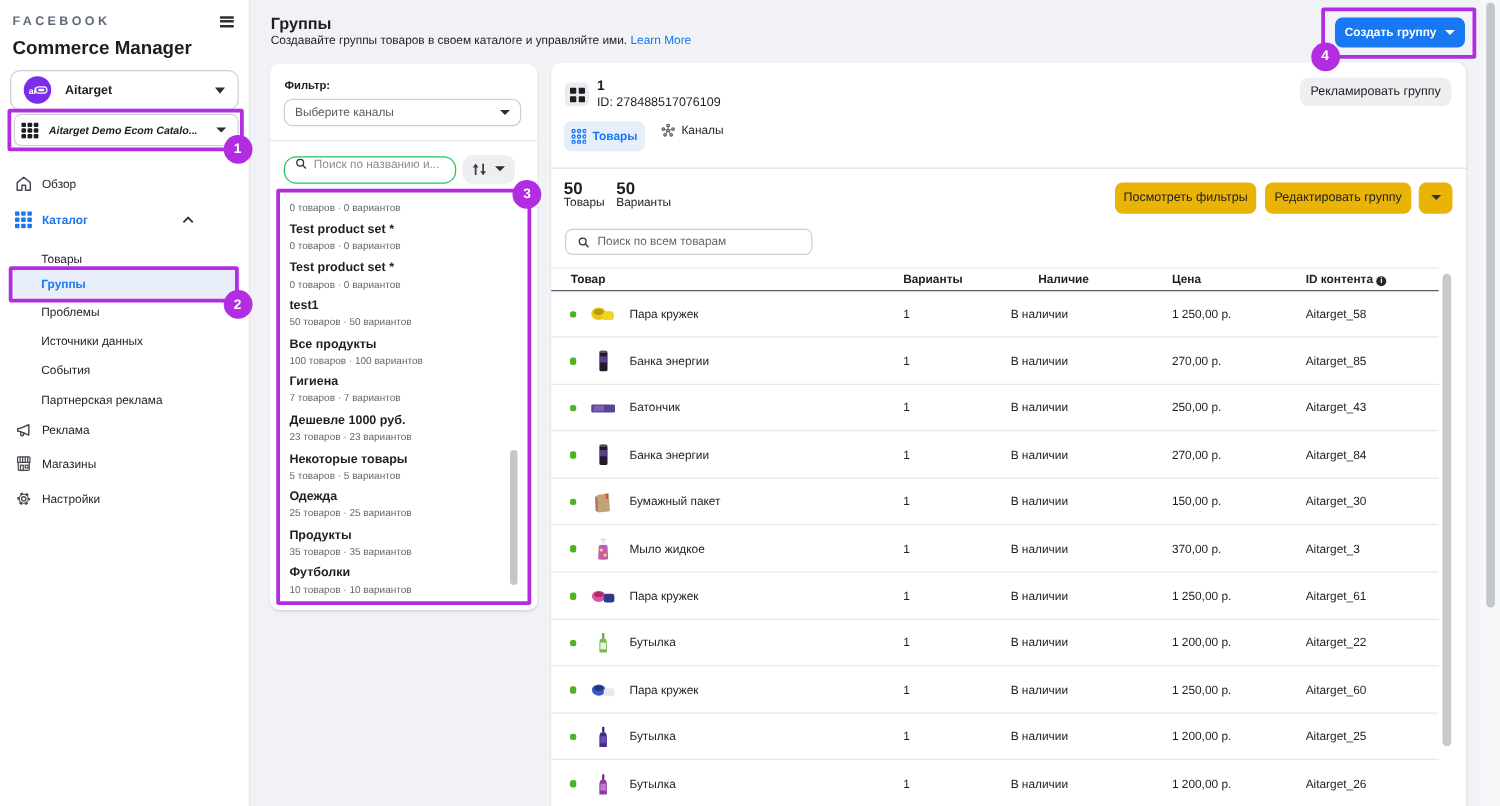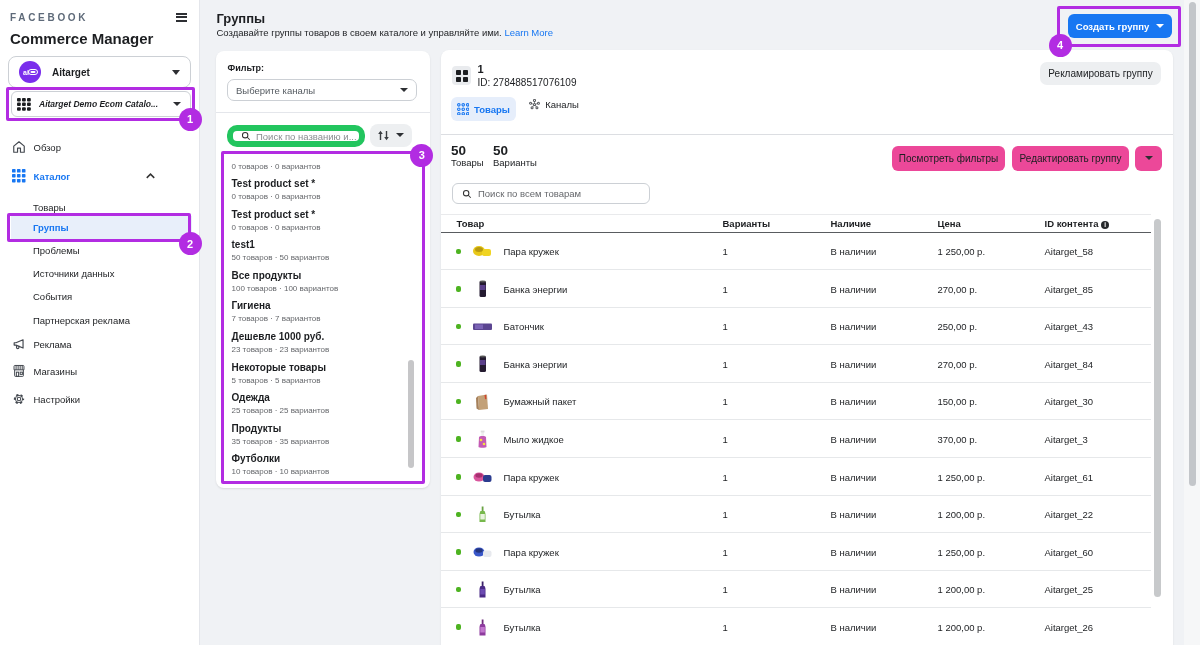--- a/index.html
+++ b/index.html
@@ -30,21 +30,21 @@
 .nav .tx { margin-left:7px; font-size:9.5px; color:#1c1e21; }
 .sub { left:0; width:199px; height:23.3px; display:flex; align-items:center; }
 .sub .tx { margin-left:33px; font-size:9.5px; color:#1c1e21; }
 
 #midcard { left:216px; top:51px; width:214px; height:437px; background:#fff; border-radius:8px; box-shadow:0 1px 2px rgba(0,0,0,0.1); }
 #midfilter { left:227.5px; top:62.5px; font-size:9px; font-weight:bold; }
 #midsel { left:227px; top:79px; width:190px; height:22px; border:1px solid #ccd0d5; border-radius:7px; display:flex; align-items:center; background:#fff; }
 #midsel span { margin-left:8px; font-size:9.5px; color:#555b61; }
 #midsel .caret { margin-left:auto; margin-right:8px; border-left-width:4px; border-right-width:4px; border-top-width:4.5px; }
 #middiv { left:216px; top:112px; width:214px; height:1px; background:#e4e6eb; }
-#midsearch { left:227px; top:125px; width:138px; height:22px; border:6px solid #22c55e; border-radius:10px; display:flex; align-items:center; color:#8a8d91; font-size:9.5px; white-space:nowrap; overflow:hidden; }
+#midsearch { left:227px; top:125px; width:138px; height:22px; border:1px solid #22c55e; border-radius:10px; display:flex; align-items:flex-start; color:#8a8d91; font-size:9.5px; white-space:nowrap; overflow:hidden; }
 #midsort { left:369.5px; top:124px; width:42px; height:22.7px; background:#edeff1; border-radius:8px; display:flex; align-items:center; justify-content:center; font-size:10px; color:#1c1e21; }
 #midlist { left:224.5px; top:155px; width:196px; height:325px; background:#fff; overflow:hidden; }
 .gi { height:30.6px; padding:3.5px 0 0 7px; }
 .gi .n { font-size:10px; font-weight:bold; color:#1c1e21; line-height:12px; }
 .gi .s { font-size:8px; color:#65676b; line-height:9.5px; margin-top:2px; }
 #midscroll { left:407.8px; top:360px; width:6px; height:108px; background:#c6c6c8; border-radius:3px; z-index:26; }
 
 #title { left:216.5px; top:11px; font-size:13px; font-weight:bold; }
 #subtitle { left:216.5px; top:26.5px; font-size:9.5px; color:#1c1e21; }
 #subtitle a { color:#1877f2; text-decoration:none; }
@@ -56,34 +56,34 @@
 #g1 { left:477.5px; top:63px; font-size:11px; font-weight:bold; }
 #gid { left:477.5px; top:76.5px; font-size:10px; color:#1c1e21; }
 #advbtn { left:1040px; top:62px; width:121px; height:22.5px; background:#edeff1; border-radius:7px; display:flex; align-items:center; justify-content:center; font-size:10px; color:#1c1e21; white-space:nowrap; }
 #tab1 { left:451px; top:97px; width:64.5px; height:24px; background:#e6eefb; border-radius:6px; display:flex; align-items:center; justify-content:center; gap:5px; font-size:9.5px; font-weight:bold; color:#1877f2; }
 #tab2 { left:524px; top:99px; width:60px; height:20px; display:flex; align-items:flex-start; justify-content:center; gap:5px; font-size:9.5px; color:#1c1e21; }
 #maindiv { left:440.5px; top:133.5px; width:732px; height:1px; background:#dcdee2; }
 #st1 { left:451px; top:142.5px; font-size:13.5px; font-weight:bold; }
 #st1l { left:451px; top:157px; font-size:9.5px; }
 #st2 { left:493px; top:142.5px; font-size:13.5px; font-weight:bold; }
 #st2l { left:493px; top:157px; font-size:9.5px; }
-.gbtn { height:24.7px; background:#ec4899; border-radius:6px; display:flex; align-items:center; justify-content:center; font-size:10px; color:#1c1e21; white-space:nowrap; }
+.gbtn { height:24.7px; background:#eab308; border-radius:6px; display:flex; align-items:center; justify-content:center; font-size:10px; color:#1c1e21; white-space:nowrap; }
 #fbtn { left:892px; top:146px; width:113px; }
 #ebtn { left:1012px; top:146px; width:117px; }
 #cbtn { left:1134.8px; top:146px; width:27.7px; }
 #msearch { left:452px; top:183px; width:198px; height:21px; border:1px solid #ccd0d5; border-radius:6px; display:flex; align-items:center; color:#65676b; font-size:9.5px; white-space:nowrap; }
 
 #thead { left:440.5px; top:217.5px; width:710px; height:16px; font-size:9.5px; font-weight:bold; }
 #thead div { position:absolute; top:0; }
 #tbl { left:440.5px; top:231.5px; width:710px; border-top:1.7px solid #595c60; }
 .row { height:37.6px; border-bottom:1px solid #e6e8ea; position:relative; }
 .dot { position:absolute; left:15px; top:16px; width:5.5px; height:5.5px; border-radius:2px; background:#4db321; }
 .thumb { position:absolute; left:30px; top:7.5px; width:23px; height:23px; }
 .cell { position:absolute; top:13.5px; font-size:9.5px; color:#1c1e21; }
-.c1 { left:63px; } .c2 { left:282px; } .c3 { left:390px; } .c4 { left:497px; } .c5 { left:604px; }
+.c1 { left:63px; } .c2 { left:282px; } .c3 { left:368px; } .c4 { left:497px; } .c5 { left:604px; }
 #mainscroll { left:1154px; top:219px; width:7px; height:378px; background:#c7c9cb; border-radius:3.5px; }
 
 #pstrip { left:1183.5px; top:0; width:16.5px; height:645px; background:#f6f7f8; }
 #pthumb { left:1188.5px; top:2px; width:7px; height:484px; background:#c3c6ca; border-radius:3.5px; }
 </style>
 </head>
 <body>
 <div id="sidebar" class="abs"></div>
 <div id="fbword" class="abs">FACEBOOK</div>
 <div id="burger" class="abs">

